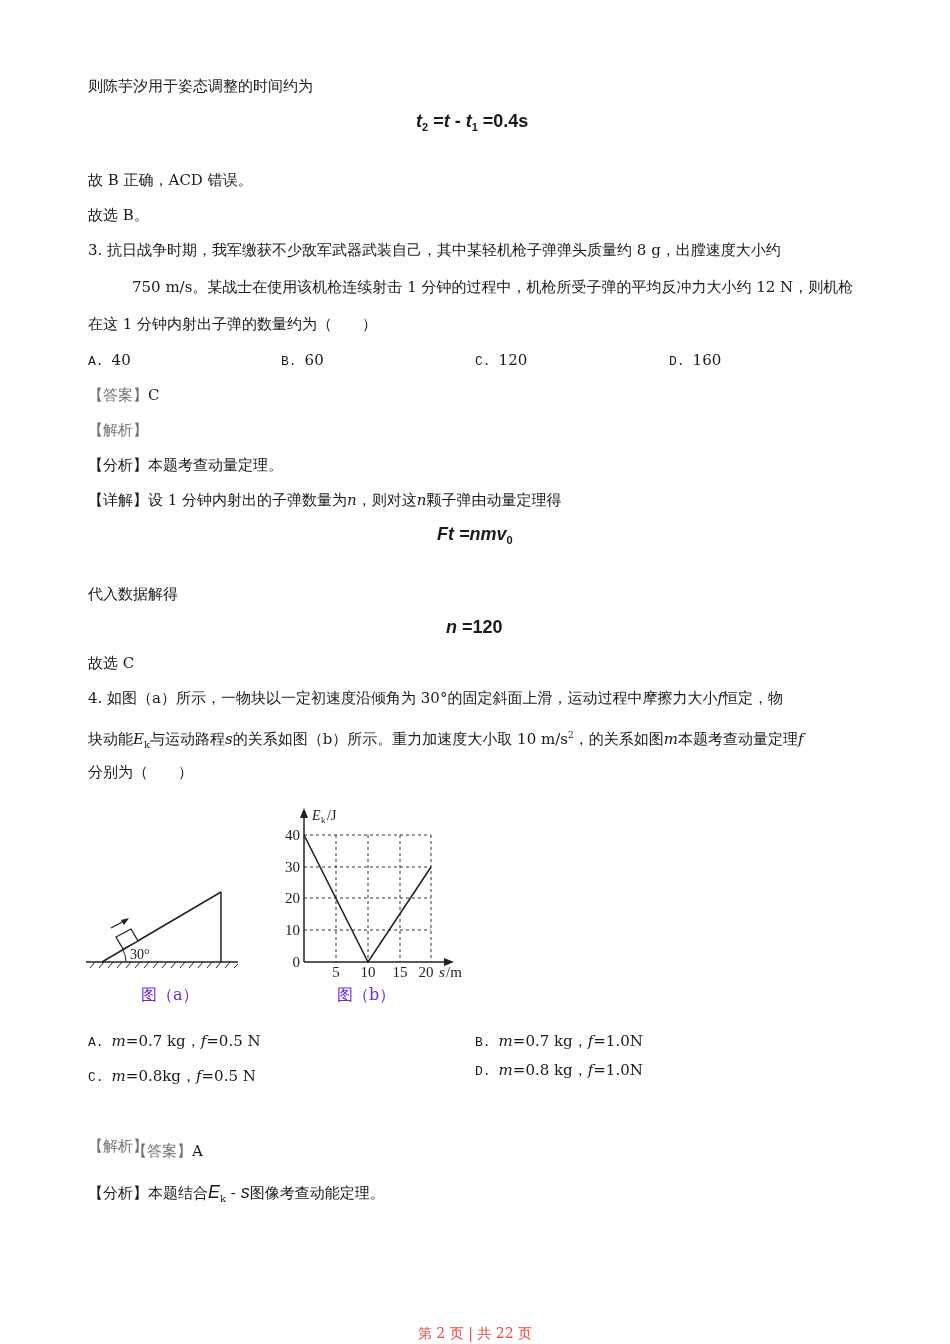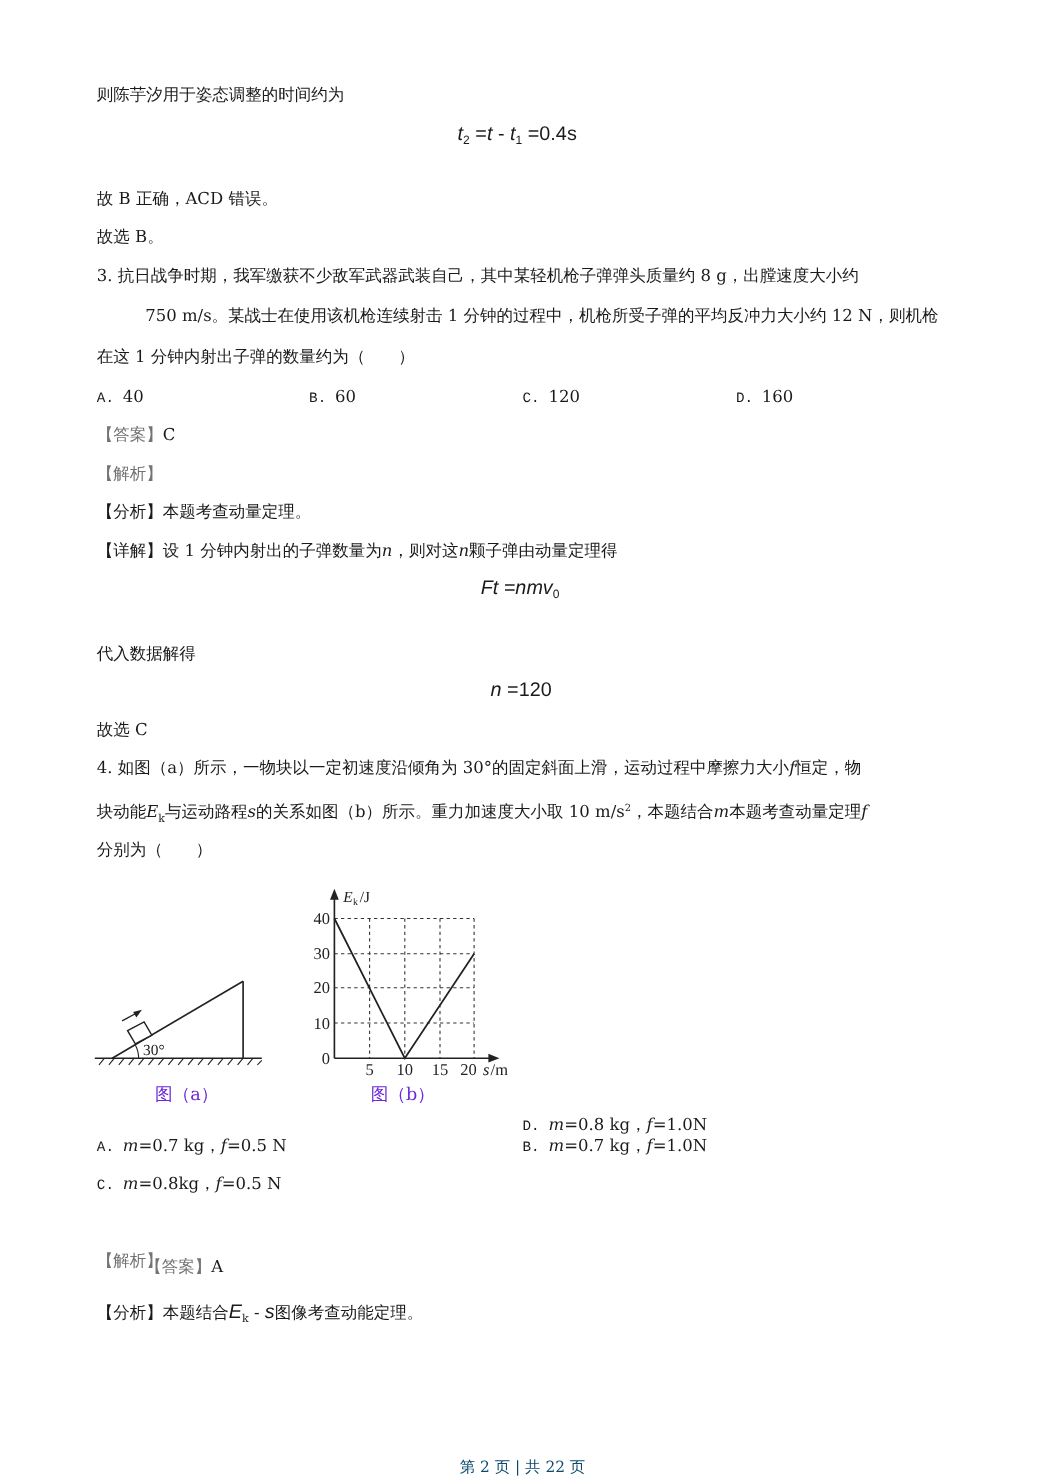--- a/index.html
+++ b/index.html
@@ -1,26 +1,26 @@
 <!DOCTYPE html>
 <html><head>
 <meta charset="utf-8">
 <style>
   html, body { margin: 0; padding: 0; background: #ffffff; }
   body { width: 950px; height: 1344px; position: relative; overflow: hidden;
          font-family: "DejaVu Serif", "Liberation Serif", serif; color: #1a1a1a; }
   .line { position: absolute; left: 88px; font-size: 15px; line-height: 20px; white-space: nowrap; text-align: right; }
-  .eq { position: absolute; font-family: "Liberation Sans", "DejaVu Sans", sans-serif; font-size: 18px; line-height: 22px; white-space: nowrap; }
+  .eq { position: absolute; font-family: "Liberation Sans", "DejaVu Sans", sans-serif; font-size: 18px; line-height: 22px; white-space: nowrap; font-weight: bold; }
   .eq i { font-style: italic; }
   .eq sub { font-size: 11px; vertical-align: -4px; }
   .blue { color: #737373; }
   .opt { position: absolute; font-size: 15px; line-height: 20px; white-space: nowrap; }
   .opt .lbl { font-family: "Liberation Mono", "DejaVu Sans Mono", monospace; font-size: 13px; margin-right: 8px; }
   .opt i { font-style: italic; }
-  .footer { position: absolute; left: 0; width: 950px; top: 1325px; text-align: center; font-size: 14px; color: #0c4a6e; }
+  .footer { position: absolute; left: 0; width: 950px; top: 1325px; text-align: center; font-size: 14px; color: #ef4444; }
   svg text { font-family: "Liberation Serif", "DejaVu Serif", serif; }
   .cap { position: absolute; font-size: 16px; color: #6d28d9; }
 </style>
 </head>
 <body>
 
 <div class="line" style="top:76px;">则陈芋汐用于姿态调整的时间约为</div>
 <div class="eq" style="left:416px; top:110px;">
   <i>t</i><sub>2</sub><span> =</span><i>t</i><span> - </span><i>t</i><sub>1</sub><span> =0.4s</span>
 </div>
@@ -39,21 +39,21 @@
 <div class="line" style="top:385px;"><span class="blue">【答案】</span><span>C</span></div>
 <div class="line blue" style="top:420px;">【解析】</div>
 <div class="line" style="top:455px;"><span>【分析】</span><span>本题考查动量定理。</span></div>
 <div class="line" style="top:490px;"><span>【详解】</span><span>设 1 分钟内射出的子弹数量为</span><i>n</i><span>，则对这</span><i>n</i><span>颗子弹由动量定理得</span></div>
 <div class="eq" style="left:437px; top:523px;"><i>Ft</i><i> =nmv</i><sub>0</sub></div>
 <div class="line" style="top:584px;">代入数据解得</div>
 <div class="eq" style="left:446px; top:616px;"><i>n</i><span> =120</span></div>
 <div class="line" style="top:653px;">故选 C</div>
 
 <div class="line" style="top:688px;"><span>4. 如图（a）所示，一物块以一定初速度沿倾角为 30°的固定斜面上滑，运动过程中摩擦力大小</span><i>f</i><span>恒定，物</span></div>
-<div class="line" style="top:725px;"><span>块动能</span><i>E</i><sub style="font-size:10px;">k</sub><span>与运动路程</span><i>s</i><span>的关系如图（b）所示。重力加速度大小取 10 m/s</span><sup style="font-size:9px;">2</sup><span>，本题结合</span><i>m</i><span>本题考查动量定理</span><i>f</i></div>
+<div class="line" style="top:725px;"><span>块动能</span><i>E</i><sub style="font-size:10px;">k</sub><span>与运动路程</span><i>s</i><span>的关系如图（b）所示。重力加速度大小取 10 m/s</span><sup style="font-size:9px;">2</sup><span>，的关系如图</span><i>m</i><span>本题考查动量定理</span><i>f</i></div>
 <div class="line" style="top:762px;">分别为（　　）</div>
 
 <svg style="position:absolute; left:86px; top:880px;" width="156" height="90">
   <line x1="0" y1="82" x2="152" y2="82" stroke="#222" stroke-width="1.5"></line>
   <g stroke="#222" stroke-width="1">
     <line x1="4" y1="88" x2="9" y2="82"></line>
       <line x1="13" y1="88" x2="18" y2="82"></line>
       <line x1="22" y1="88" x2="27" y2="82"></line>
     <line x1="31" y1="88" x2="36" y2="82"></line>
       <line x1="40" y1="88" x2="45" y2="82"></line>
@@ -114,19 +114,19 @@
   <text x="45" y="23" font-size="9" fill="#222">k</text>
   <text x="51" y="20" font-size="14" fill="#222">/J</text>
   <text x="163" y="177" font-size="15" fill="#222" font-style="italic">s</text>
   <text x="170" y="177" font-size="15" fill="#222">/m</text>
 </svg>
 <div class="cap" style="left:337px; top:985px;">图（b）</div>
 
 <div class="opt" style="left:88px; top:1031px;"><span class="lbl">A.</span><i>m</i><span>=0.7 kg，</span><i>f</i><span>=0.5 N</span></div>
 <div class="opt" style="left:475px; top:1031px;"><span class="lbl">B.</span><i>m</i><span>=0.7 kg，</span><i>f</i><span>=1.0N</span></div>
 <div class="opt" style="left:88px; top:1066px;"><span class="lbl">C.</span><i>m</i><span>=0.8kg，</span><i>f</i><span>=0.5 N</span></div>
-<div class="opt" style="left:475px; top:1012px;text-align:center;"><span class="lbl">D.</span><i>m</i><span>=0.8 kg，</span><i>f</i><span>=1.0N</span></div>
+<div class="opt" style="left:475px; top:1060px;text-align:center;"><span class="lbl">D.</span><i>m</i><span>=0.8 kg，</span><i>f</i><span>=1.0N</span></div>
 
 <div class="line" style="top:1141px;margin-left:44px;"><span class="blue">【答案】</span><span>A</span></div>
 <div class="line blue" style="top:1136px;">【解析】</div>
 <div class="line" style="top:1182px;"><span>【分析】</span><span>本题结合</span><i style="font-family:'Liberation Sans',sans-serif; font-size:18px;">E</i><sub style="font-size:10px;">k</sub><span> - </span><i style="font-family:'Liberation Sans',sans-serif; font-size:18px;">s</i><span>图像考查动能定理。</span></div>
 
 <div class="footer">第 2 页 | 共 22 页</div>
 
 </body></html>

